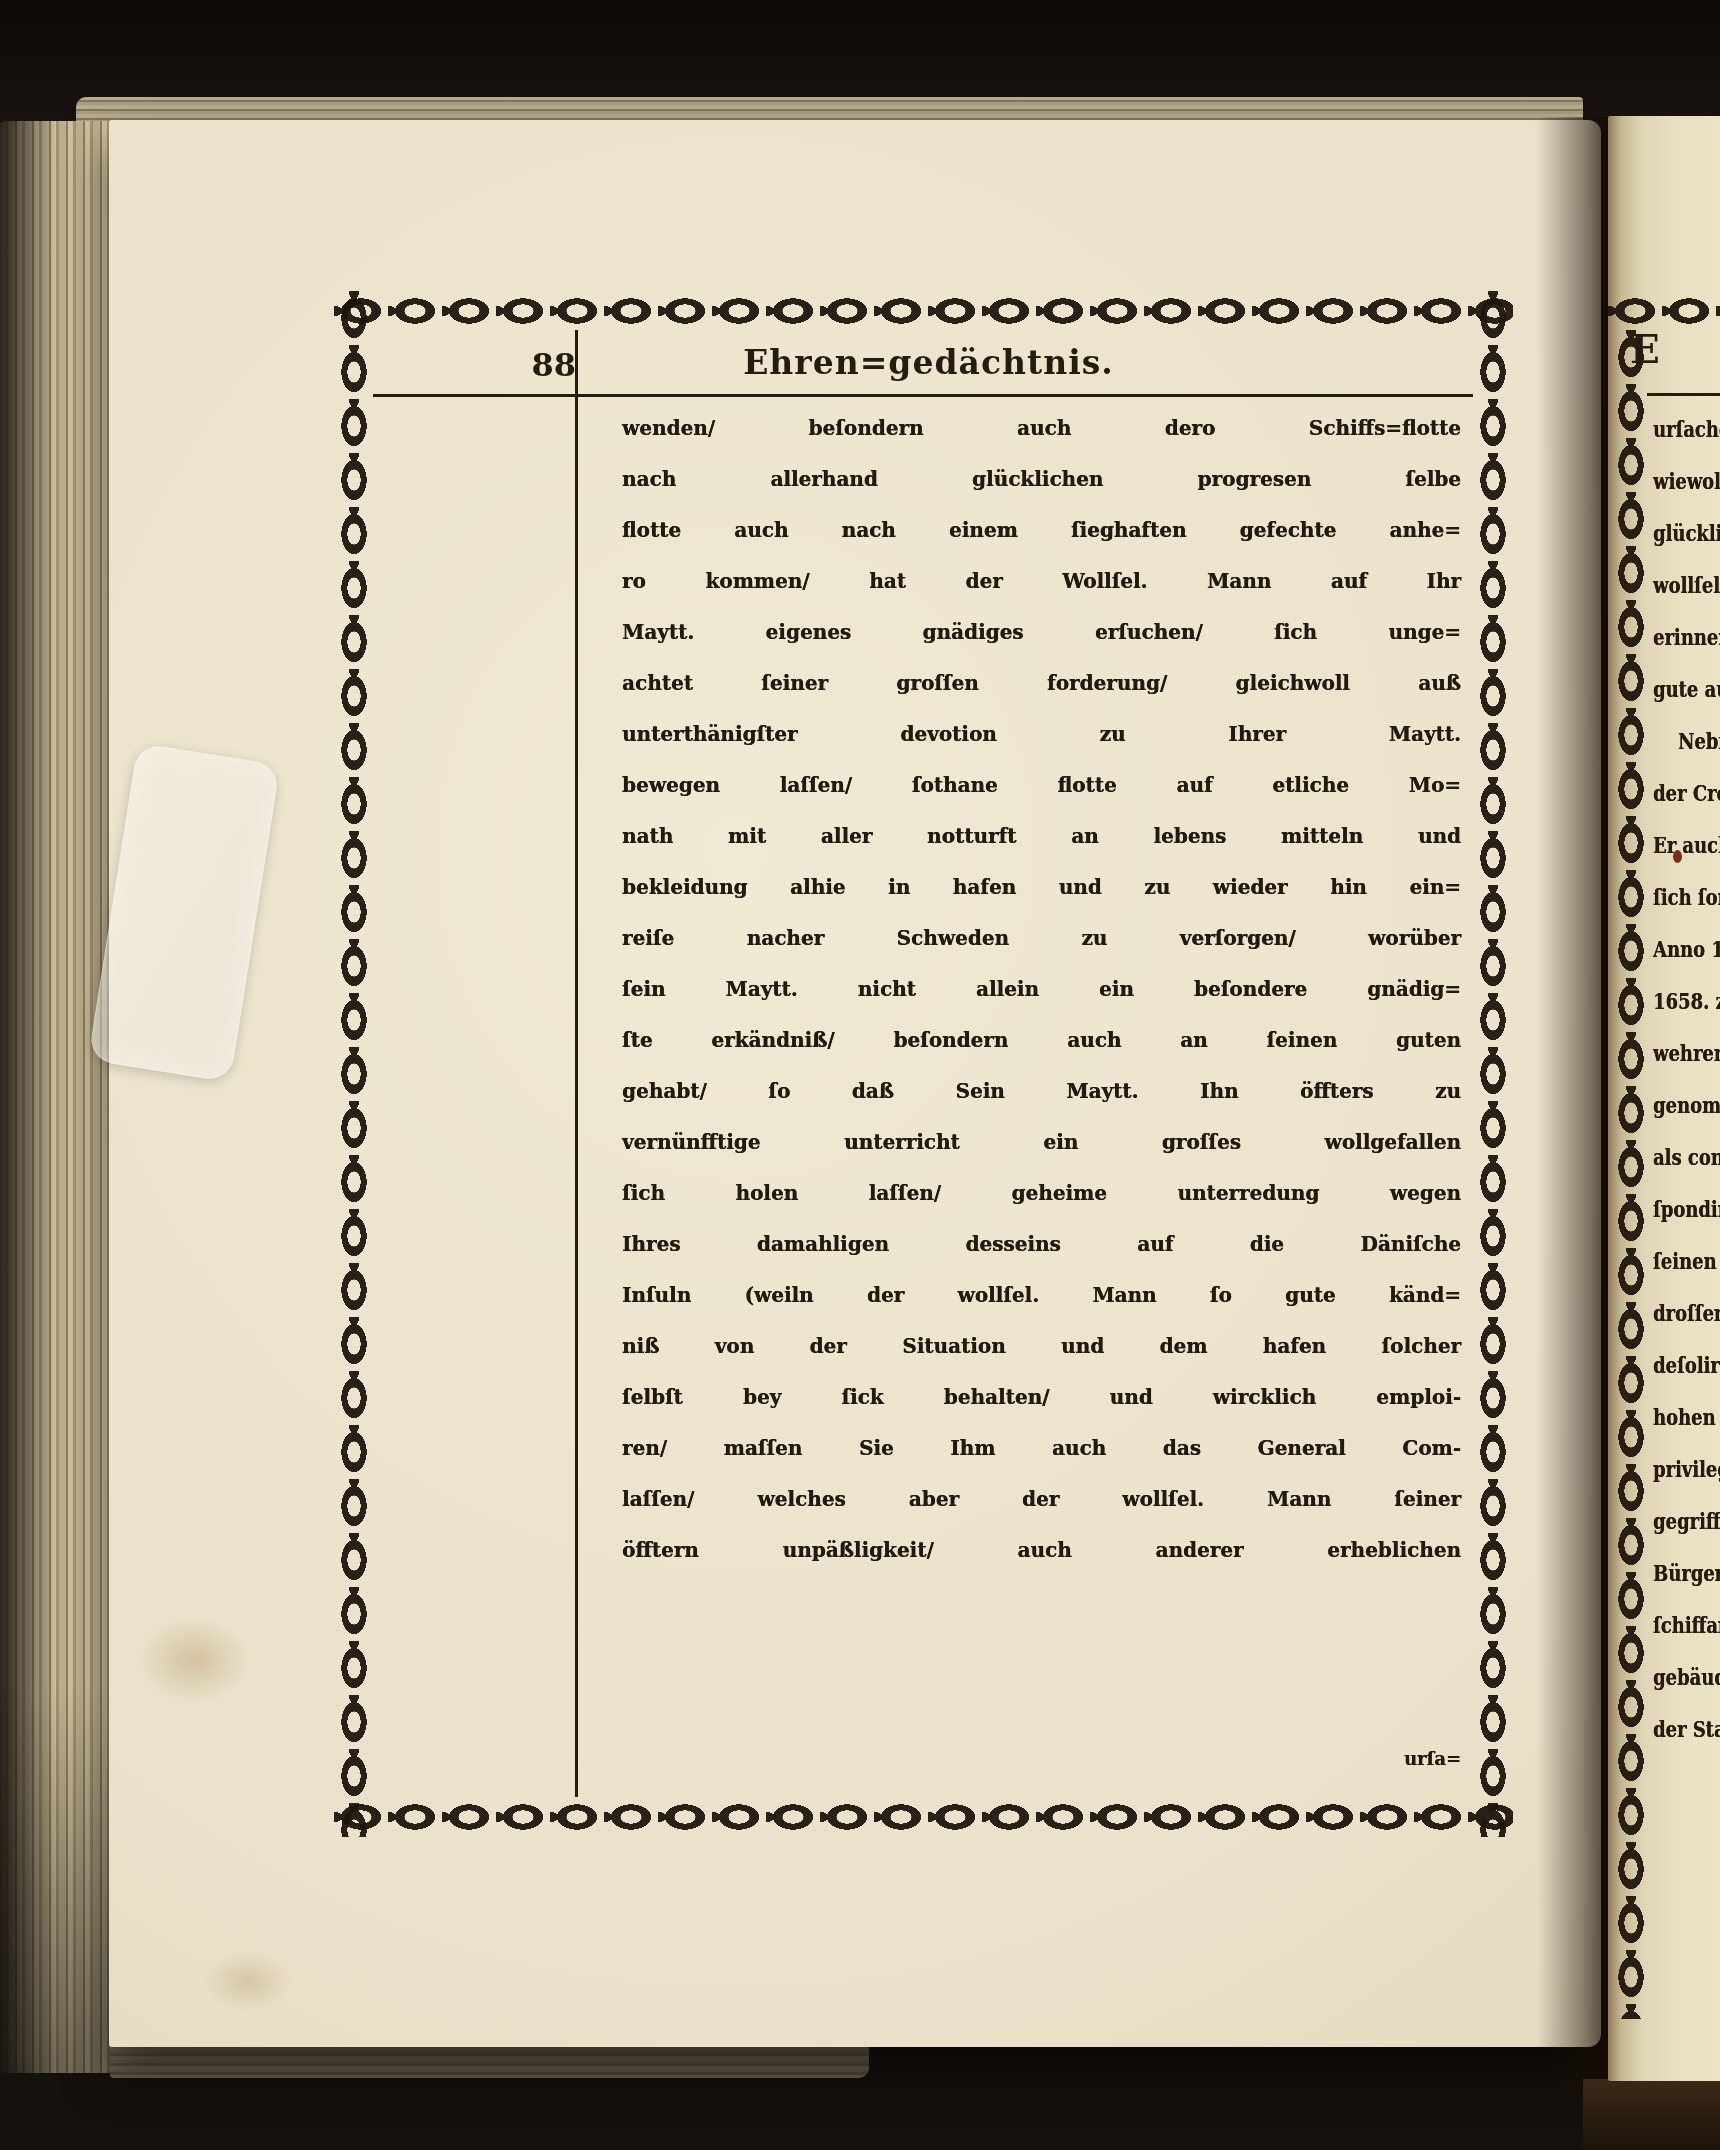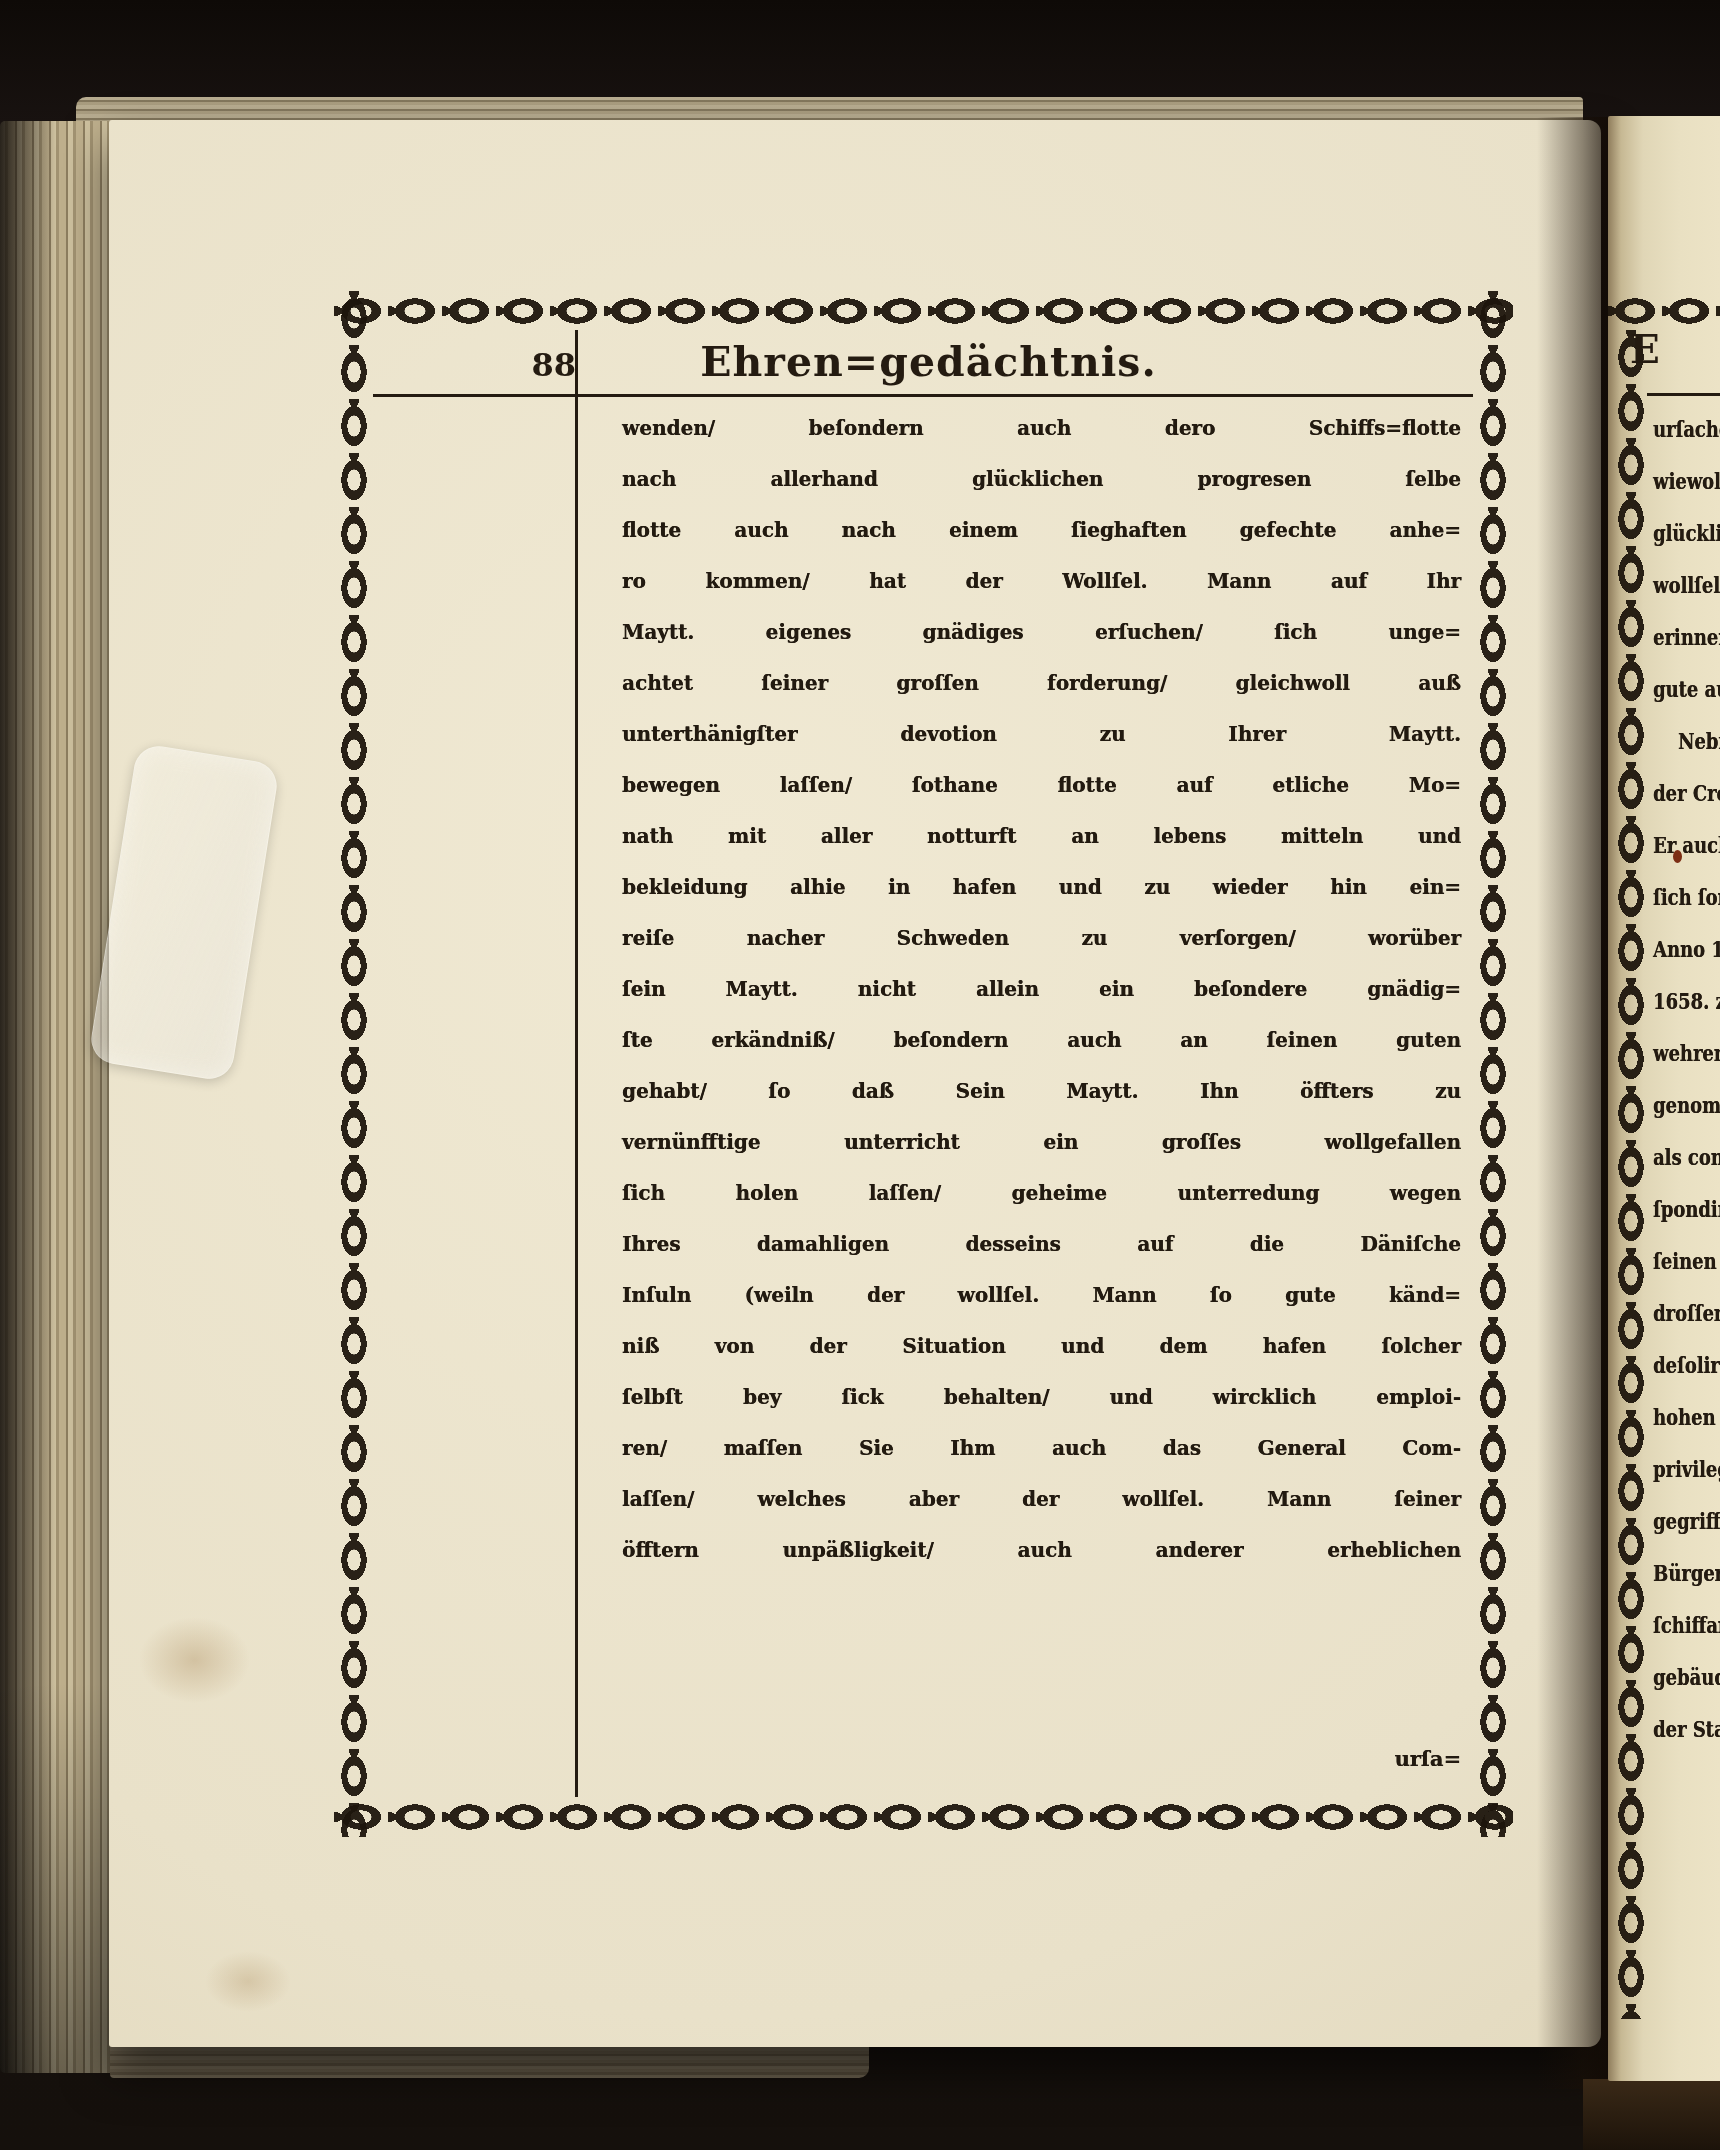--- a/index.html
+++ b/index.html
@@ -40,31 +40,31 @@
     background-size:39px 54px;background-repeat:repeat-y}
   .orn-top{left:225px;top:171px;width:1179px;height:39px}
   .orn-bottom{left:225px;top:1677px;width:1179px;height:39px}
   .orn-left{left:225px;top:171px;width:39px;height:1546px}
   .orn-right{left:1364px;top:171px;width:39px;height:1546px}
 
   
   .pagenum{position:absolute;left:266px;top:217px;width:201px;height:56px;
     font-size:32px;font-weight:700;text-align:right;color:#241b11;line-height:56px}
   .title{position:absolute;left:467px;top:212px;width:897px;height:61px;padding-right:192px;
-    font-size:41px;font-weight:700;text-align:center;color:#241b11;line-height:61px;letter-spacing:1px}
+    font-size:33px;font-weight:700;text-align:center;color:#241b11;line-height:61px;letter-spacing:1px}
   .hrule{position:absolute;left:264px;top:274px;width:1100px;height:3px;background:#241b11}
   .vrule{position:absolute;left:466px;top:210px;width:3px;height:1467px;background:#241b11}
 
   
   .body{position:absolute;left:513px;top:283px;width:839px;color:#221a10}
   .line{height:51px;line-height:51px;font-size:20px;font-weight:700;
     text-align:justify;text-align-last:justify;text-justify:inter-word;
     text-shadow:0.3px 0 0 currentColor}
   .catchword{position:absolute;left:513px;top:1613px;width:839px;height:51px;line-height:51px;
-    font-size:21px;font-weight:700;text-align:right;color:#221a10;text-shadow:0.3px 0 0 currentColor}
+    font-size:18px;font-weight:700;text-align:right;color:#221a10;text-shadow:0.3px 0 0 currentColor}
 
   
   .stain{position:absolute;border-radius:50%;pointer-events:none}
   .stain1{left:30px;top:1497px;width:111px;height:86px;
     background:radial-gradient(closest-side,rgba(150,110,55,.28),rgba(150,110,55,0))}
   .stain2{left:96px;top:1831px;width:86px;height:61px;
     background:radial-gradient(closest-side,rgba(150,110,55,.22),rgba(150,110,55,0))}
 
   
   .bookmark{position:absolute;left:112px;top:752px;width:144px;height:321px;border-radius:25px;

